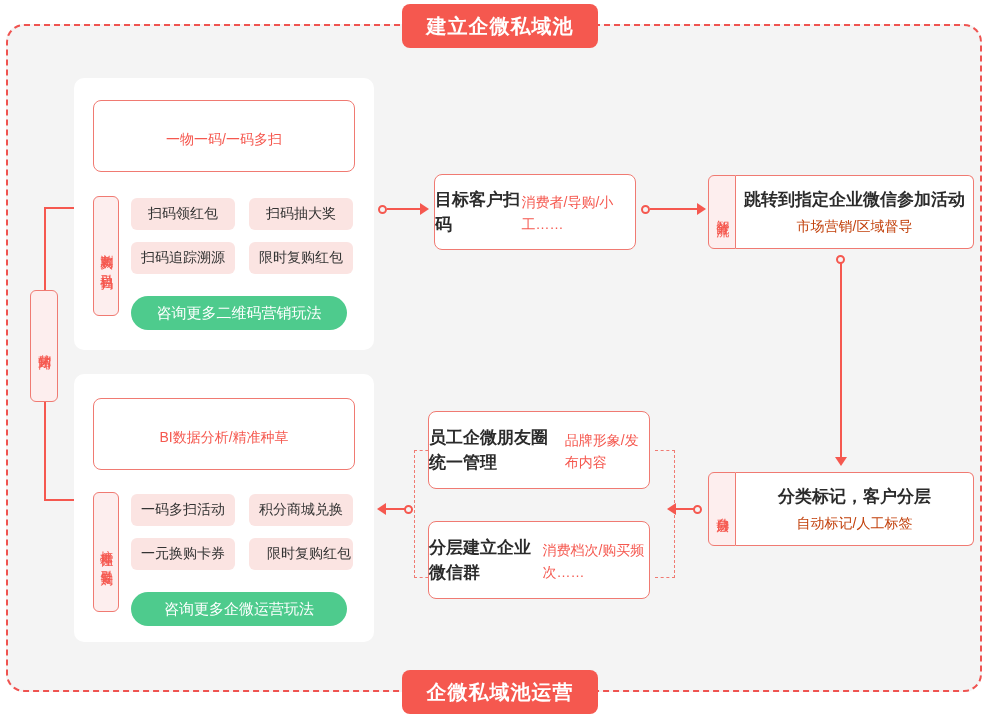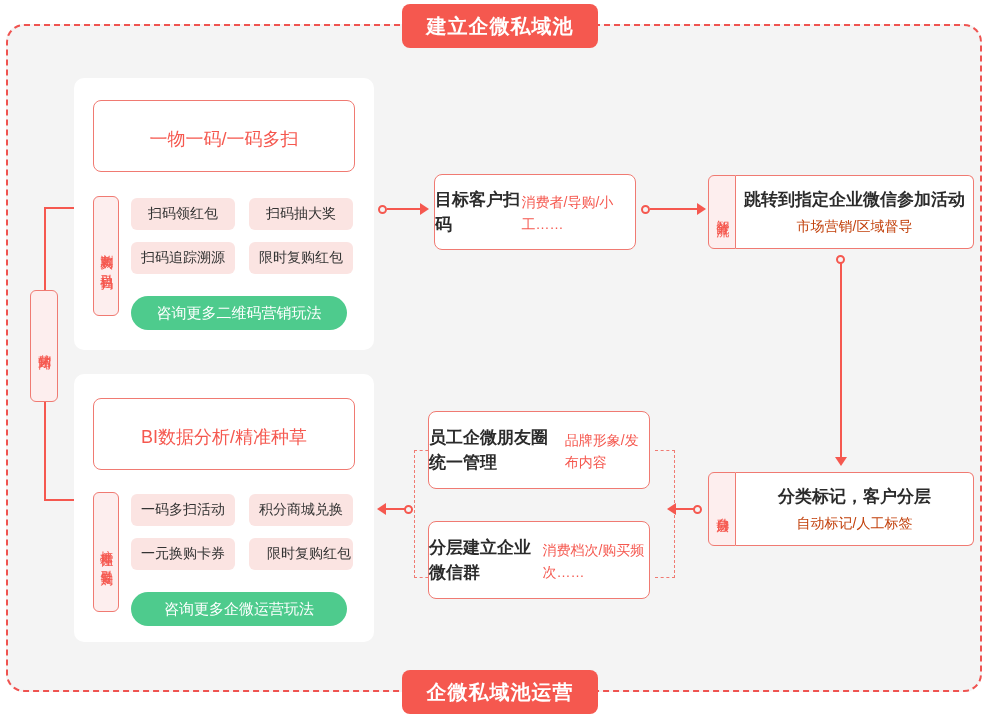--- a/index.html
+++ b/index.html
@@ -77,21 +77,21 @@
     align-items: center;
     justify-content: center;
   }
   .head-card .t1 {
     font-size: 17px;
     font-weight: bold;
     color: #2b2b2b;
     line-height: 1.5;
   }
   .head-card .t2 {
-    font-size: 18px;
+    font-size: 14px;
     color: #f5584f;
     line-height: 1.6;
     margin-top: 6px;
   }
 
   
   .vlabel {
     position: absolute;
     box-sizing: border-box;
     border: 1px solid #f07a72;

